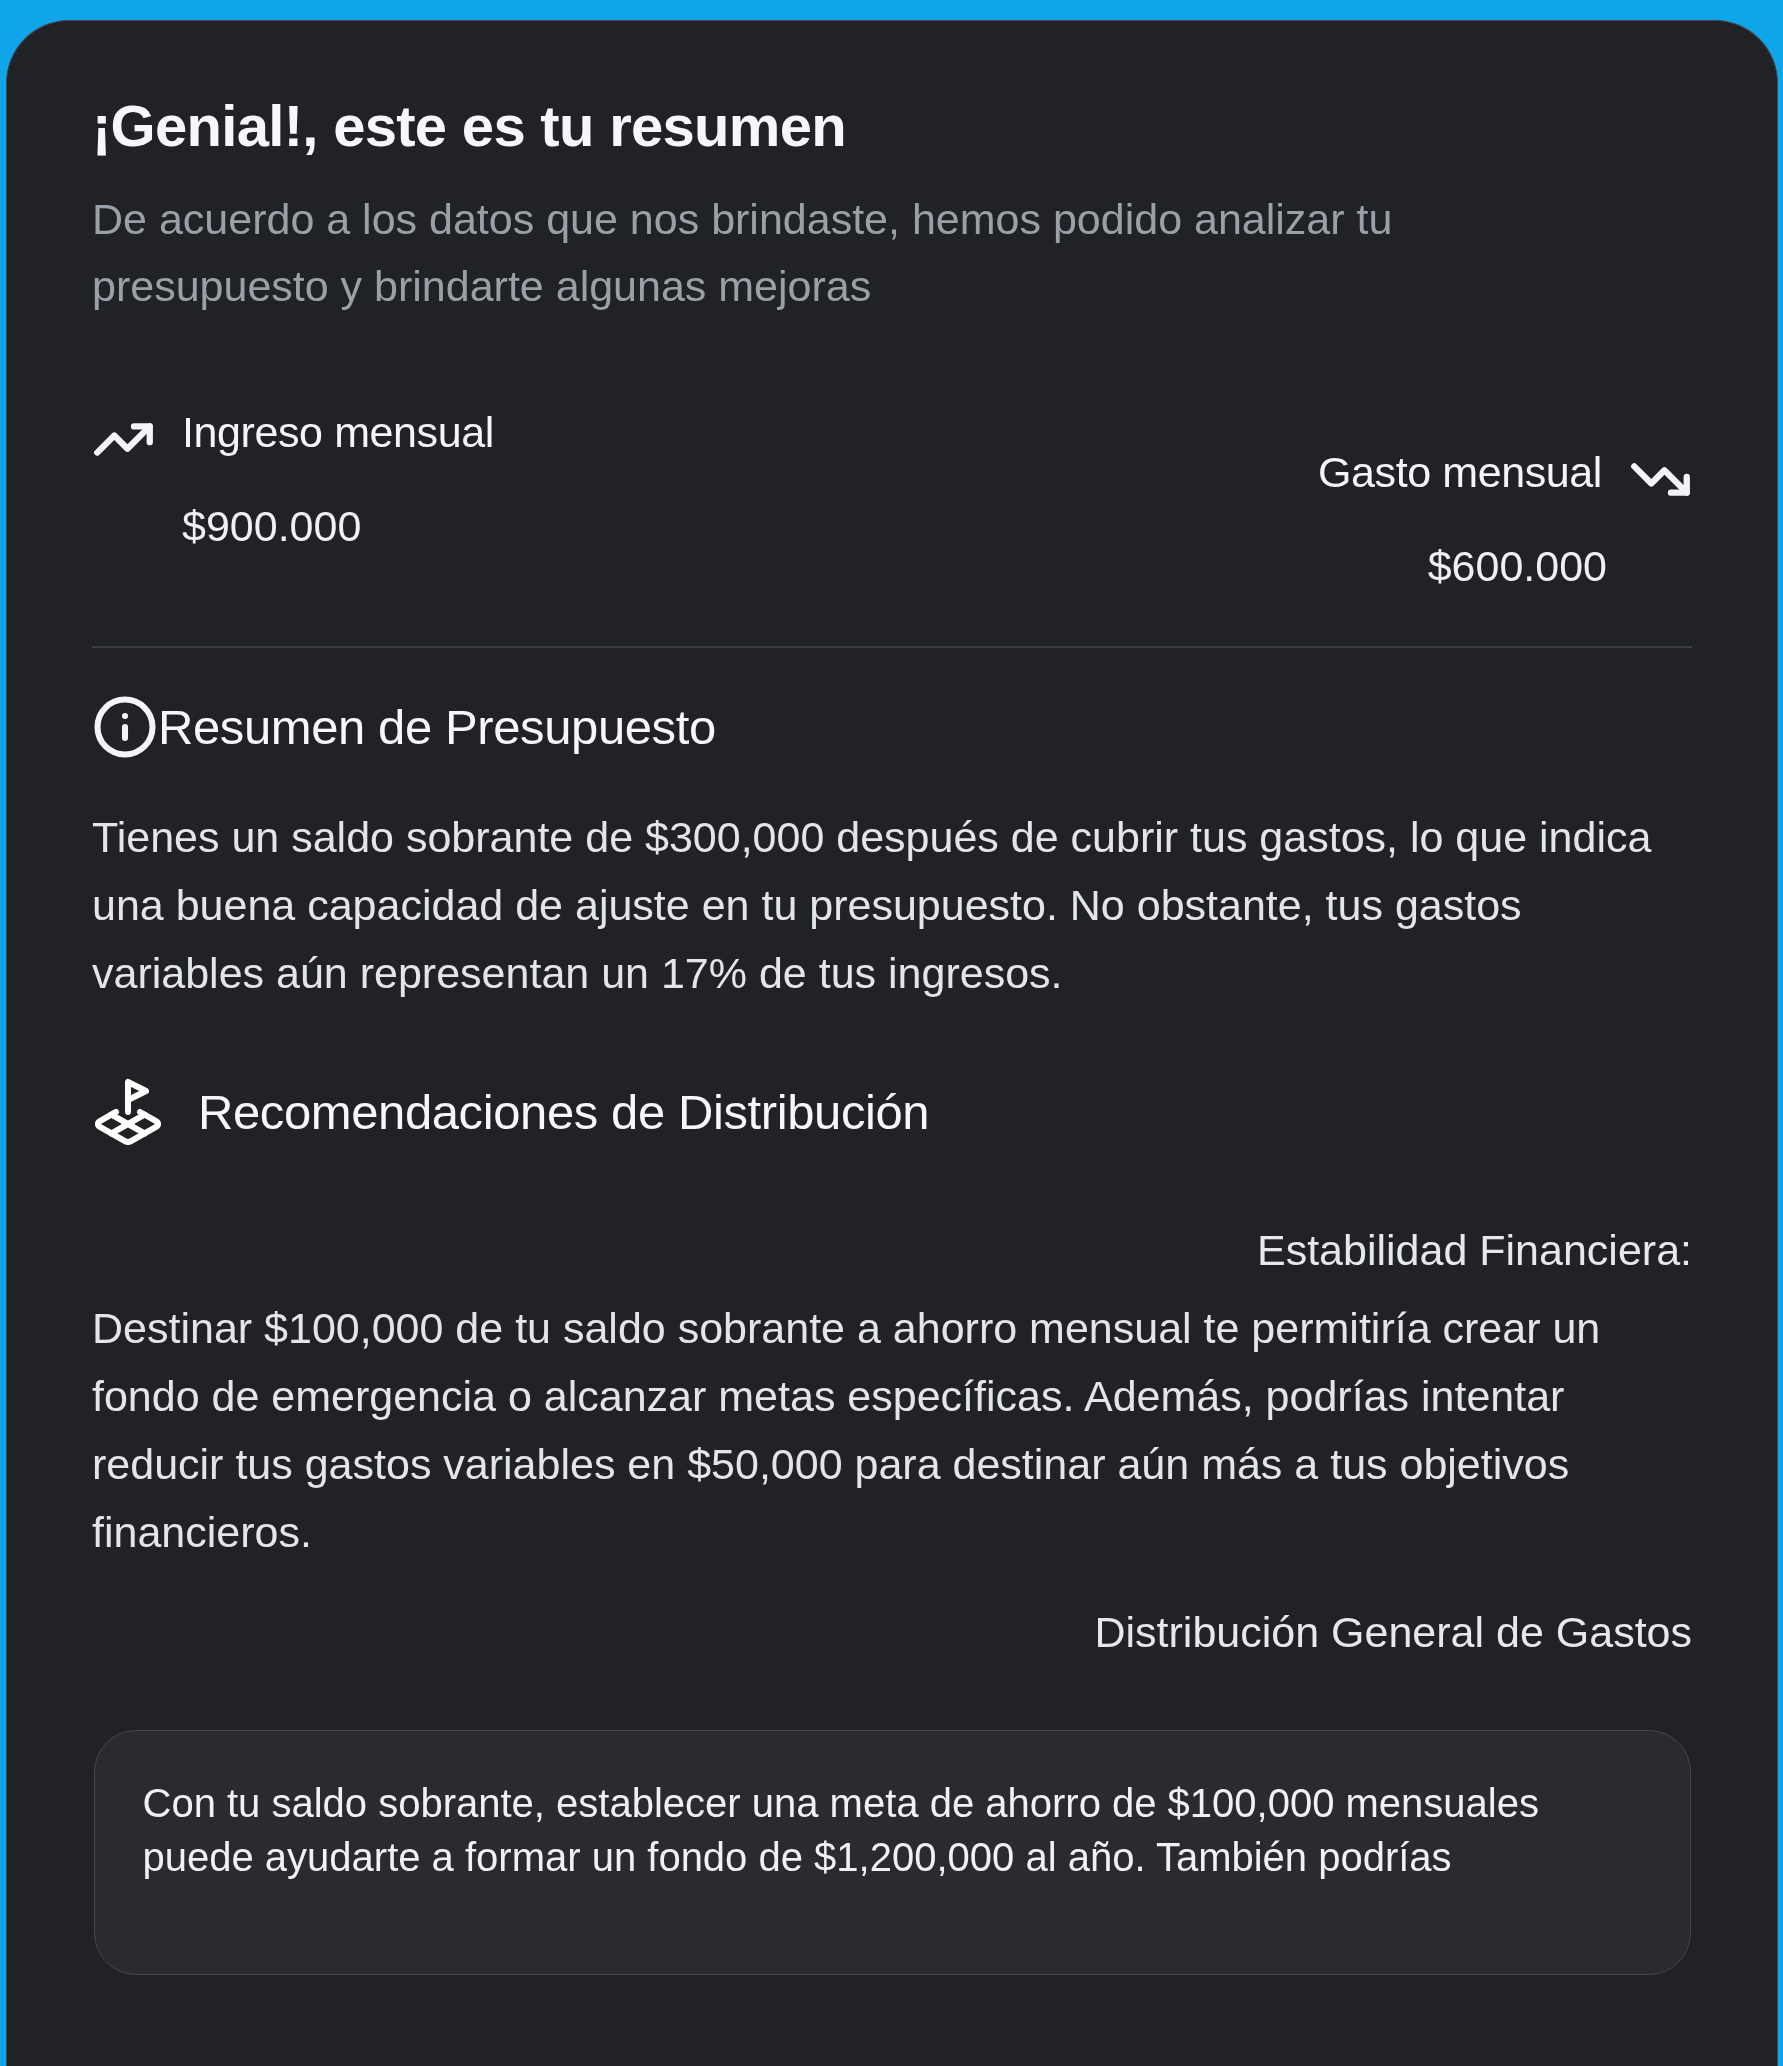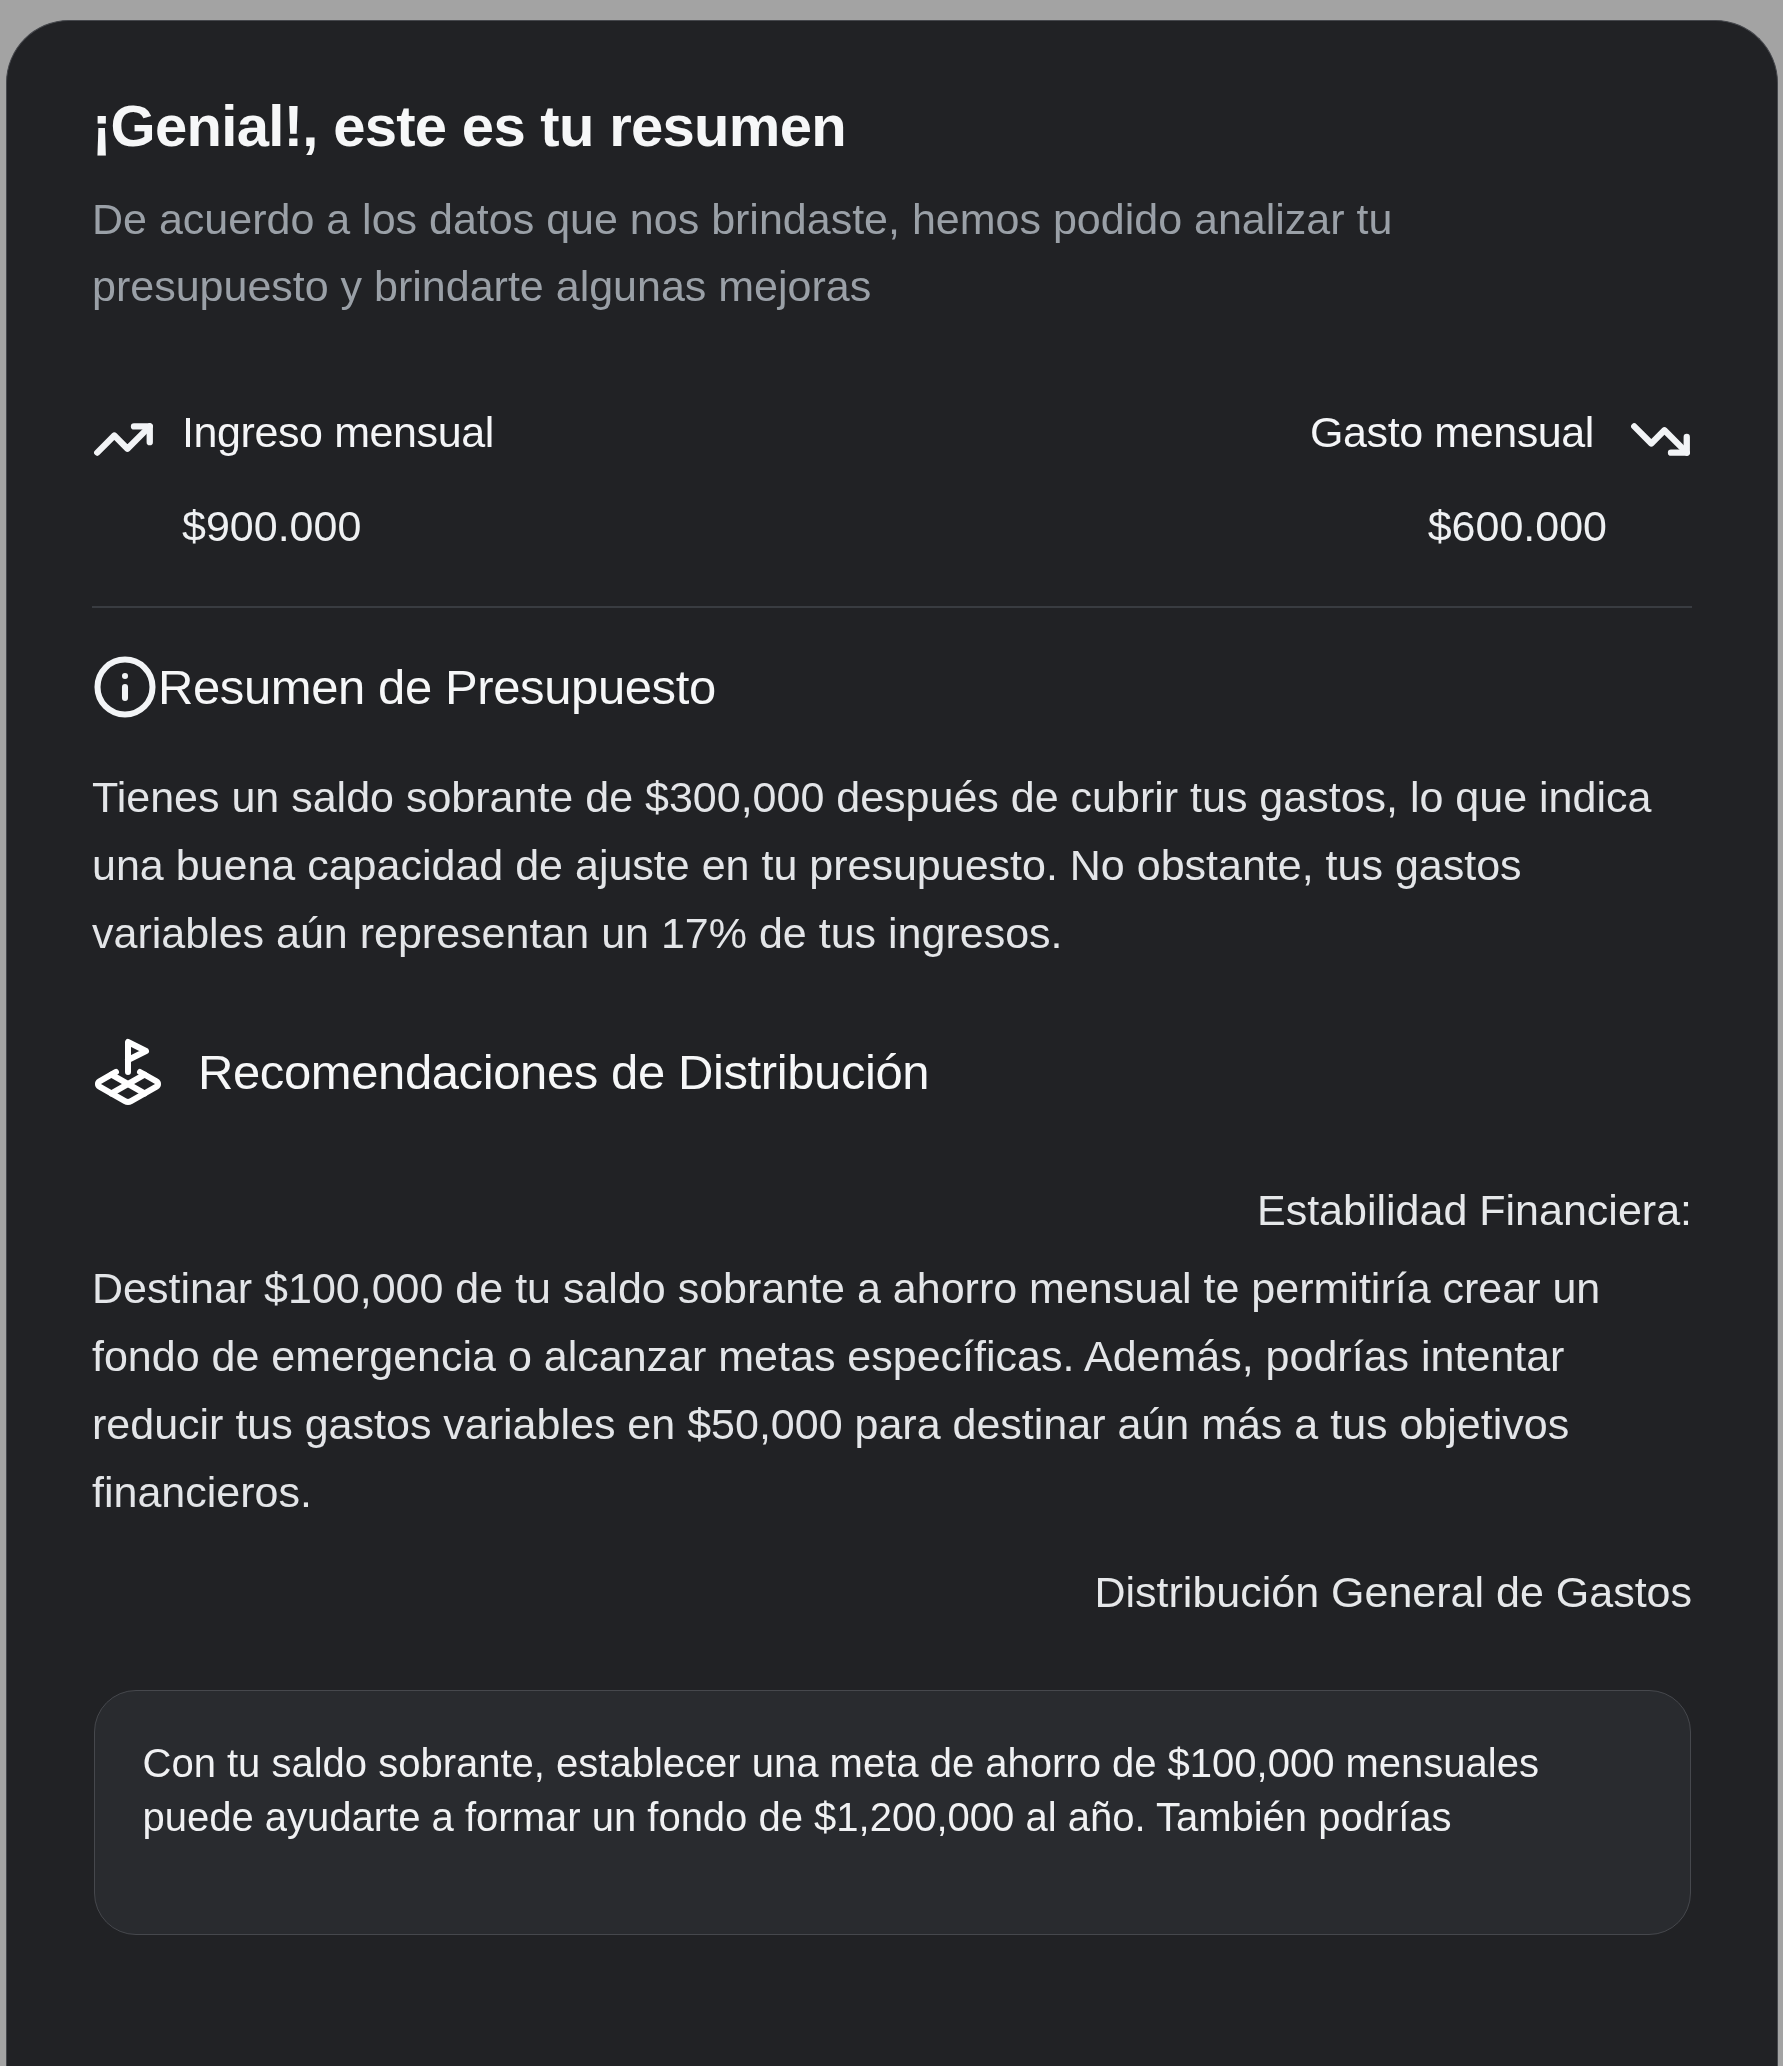--- a/index.html
+++ b/index.html
@@ -1,20 +1,20 @@
 <!DOCTYPE html>
 <html style="font-size:12px"><head>
 <meta charset="utf-8">
 <style>
   html, body { margin: 0; padding: 0; background: #000; }
   .screen {
     position: relative;
     width: 1784px;
     height: 2066px;
-    background: #a3a3a3;
+    background: #0ea5e9;
     overflow: hidden;
     font-family: "Liberation Sans", sans-serif;
   }
   .sheet {
     position: absolute;
     left: 6px; right: 6px; top: 19.5px;
     height: 2194px;
     box-sizing: border-box;
     background: #212225;
     border: 1.5px solid #45474c;
@@ -39,21 +39,21 @@
     max-width: 1378px;
   }
   .metrics {
     margin-top: 88px;
     display: flex;
     justify-content: space-between;
     align-items: flex-start;
   }
   .metric-head { display: flex; align-items: flex-start; gap: 27px; height: 63px; }
   .metric-expense { display: flex; flex-direction: column; align-items: flex-end; }
-  .metric-expense .metric-head { gap: 35px; }
+  .metric-expense .metric-head { gap: 27px; margin-top: 40px; }
   .icon { display: inline-flex; color: #f2f4f6; }
   .icon svg { width: 100%; height: 100%; }
   .icon-trend { width: 63px; height: 63px; }
   .metric-label {
     font-size: 43px;
     font-weight: 500;
     letter-spacing: -0.4px;
     color: #f4f5f7;
   }
   .metric-value {

